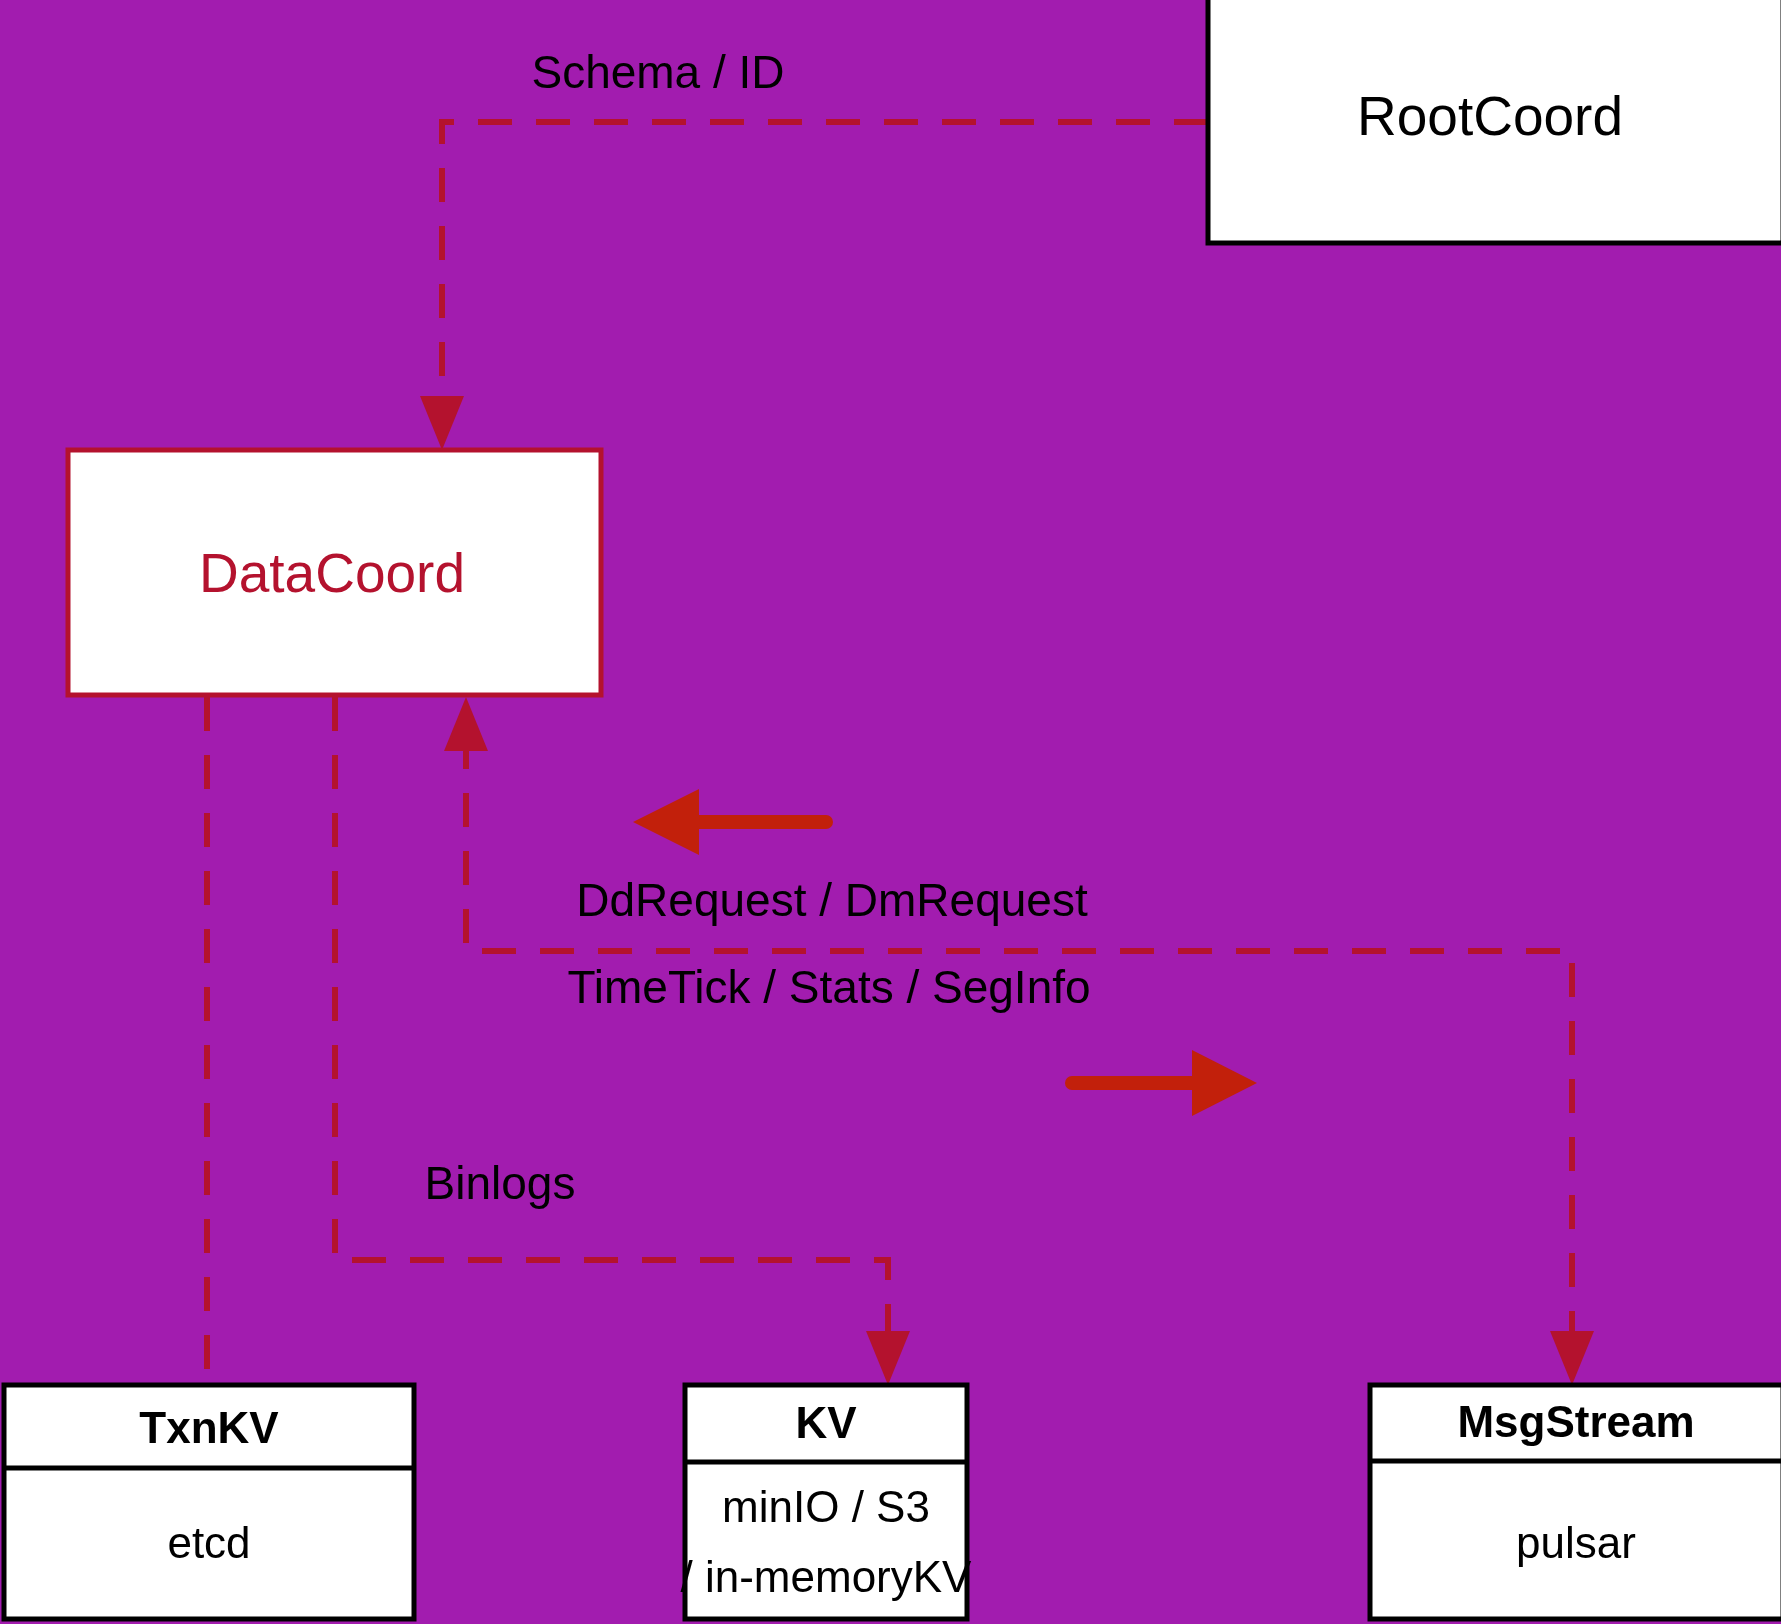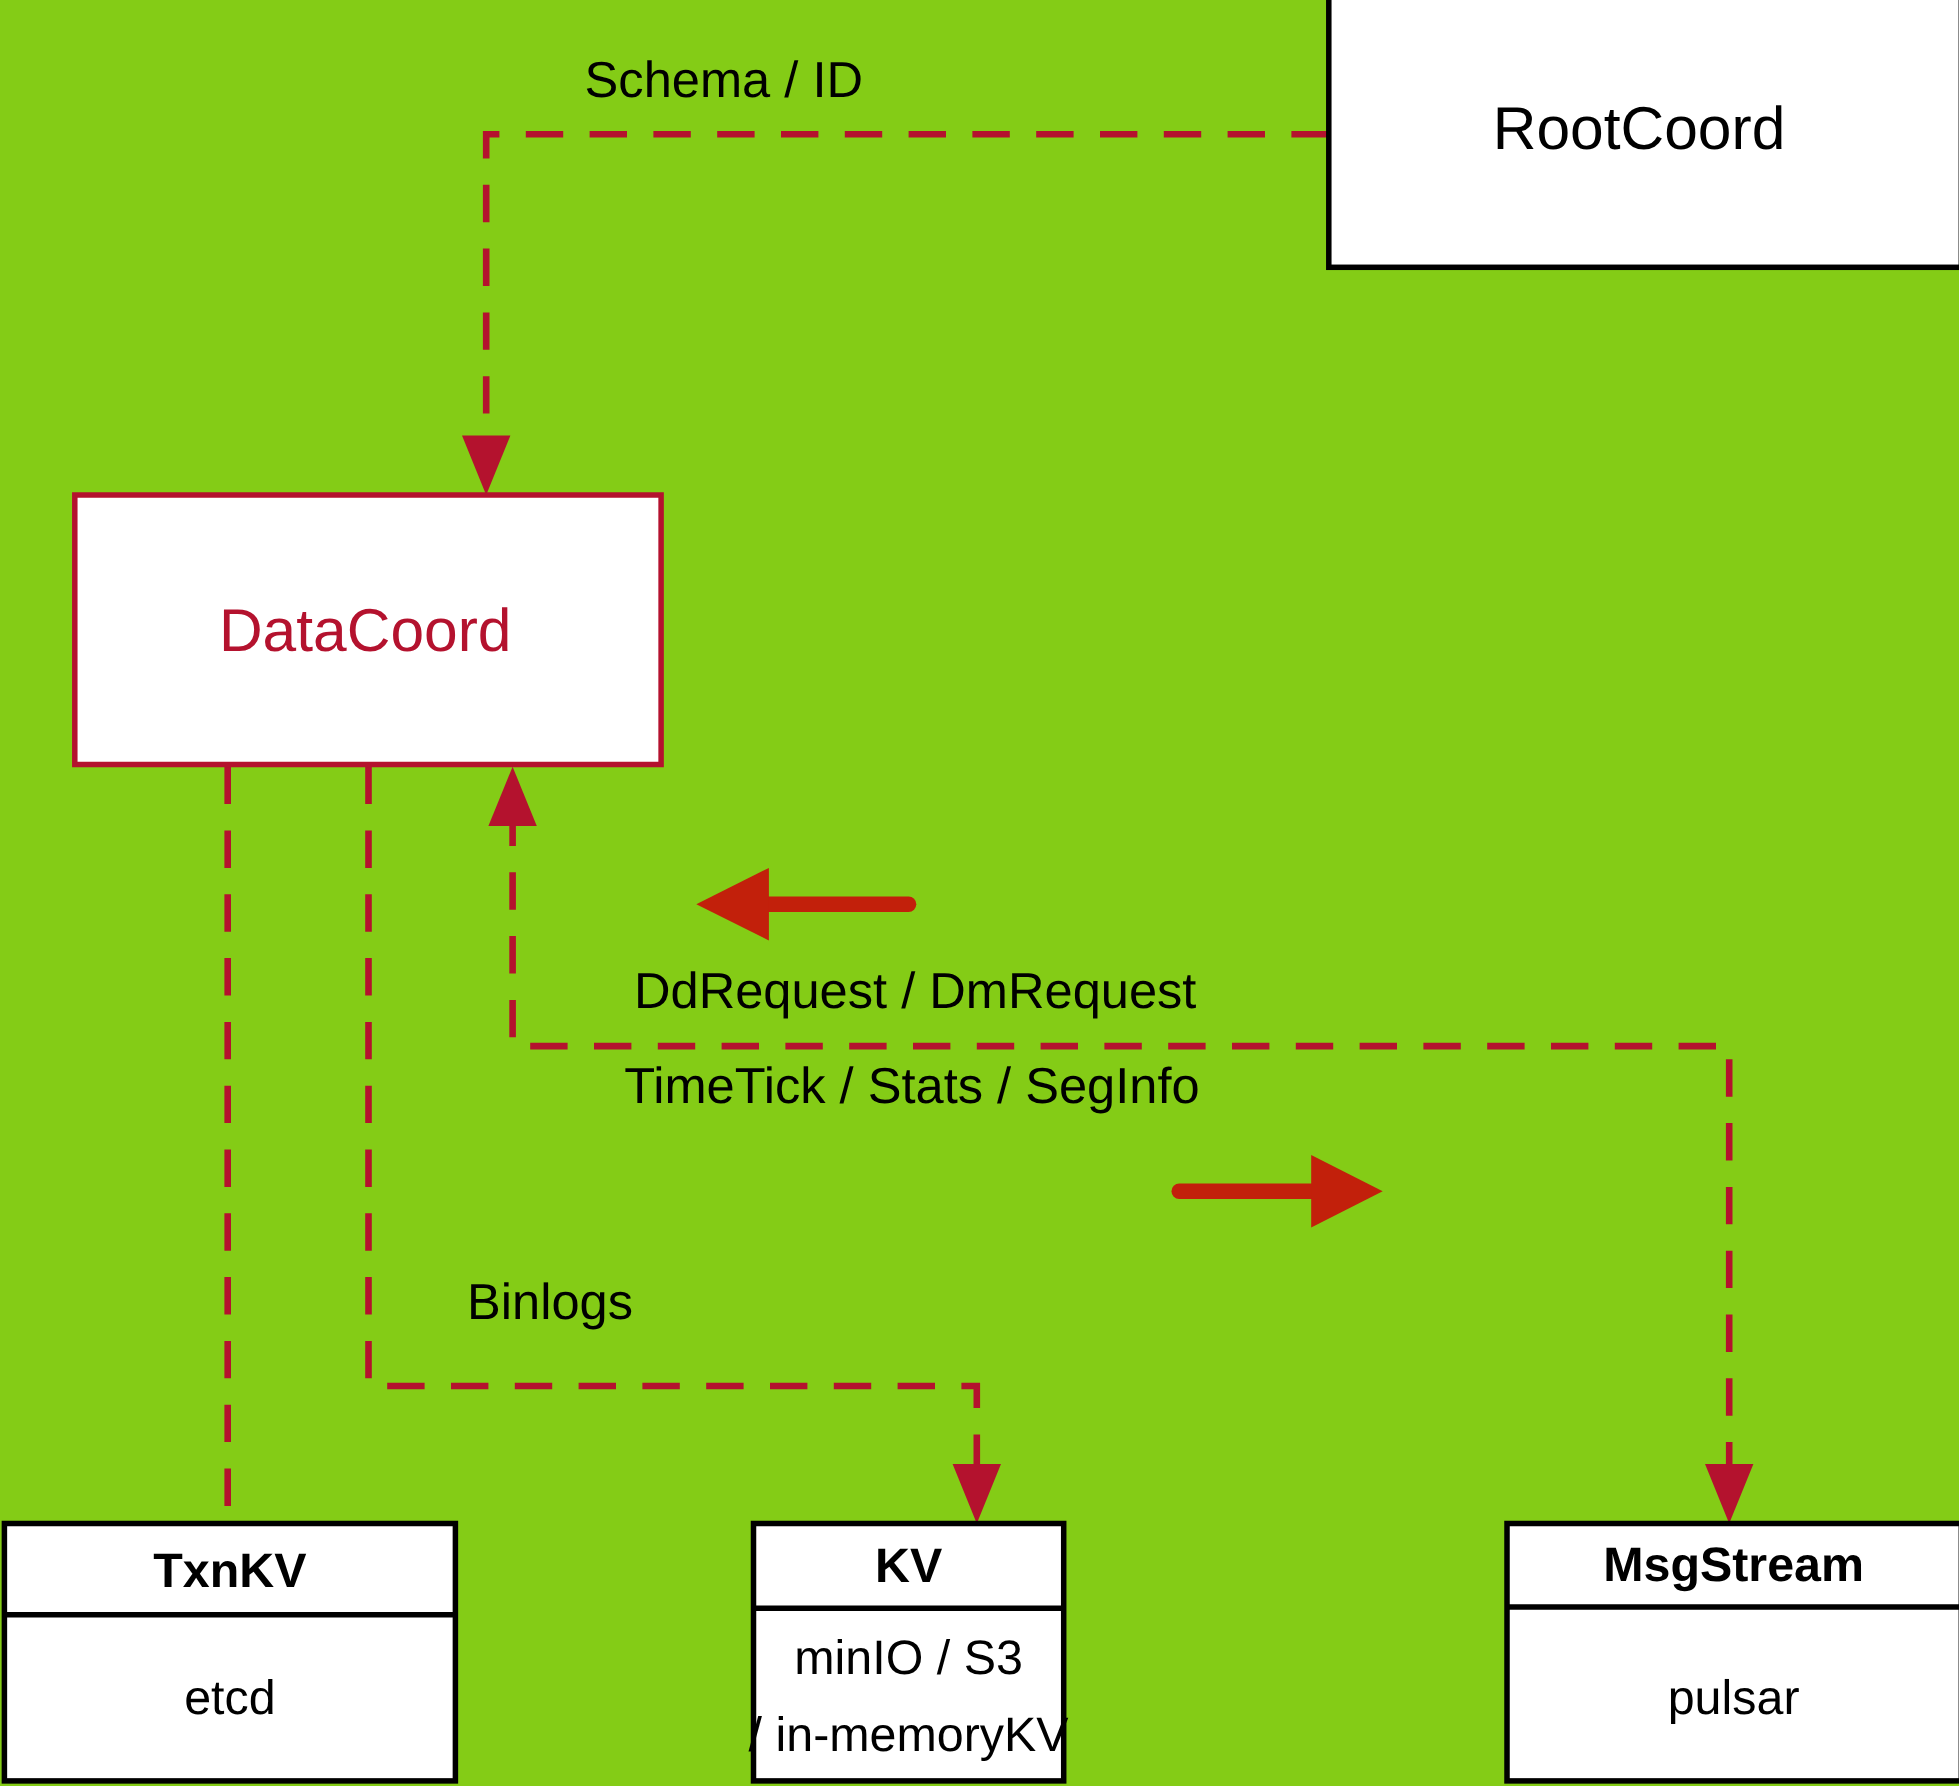--- a/index.html
+++ b/index.html
@@ -10,21 +10,21 @@
   body {
     width: 1781px;
     height: 1624px;
     font-family: "Liberation Sans", sans-serif;
     overflow: hidden;
   }
   #diagram-root {
     position: relative;
     width: 1781px;
     height: 1624px;
-    background: #84cc16;
+    background: #a21caf;
   }
   svg#diagram-svg {
     position: absolute;
     top: 0;
     left: 0;
     width: 1781px;
     height: 1624px;
     display: block;
   }
   .box-black { stroke: #000000; stroke-width: 5; fill: #ffffff; }

